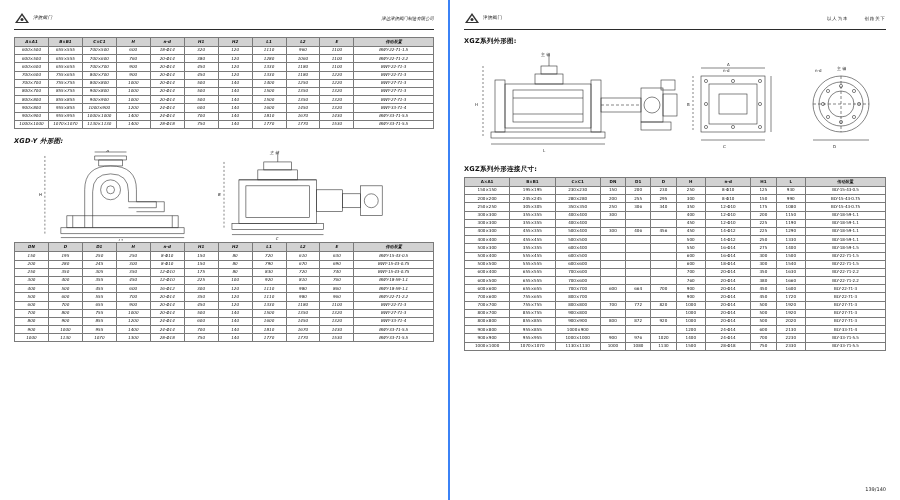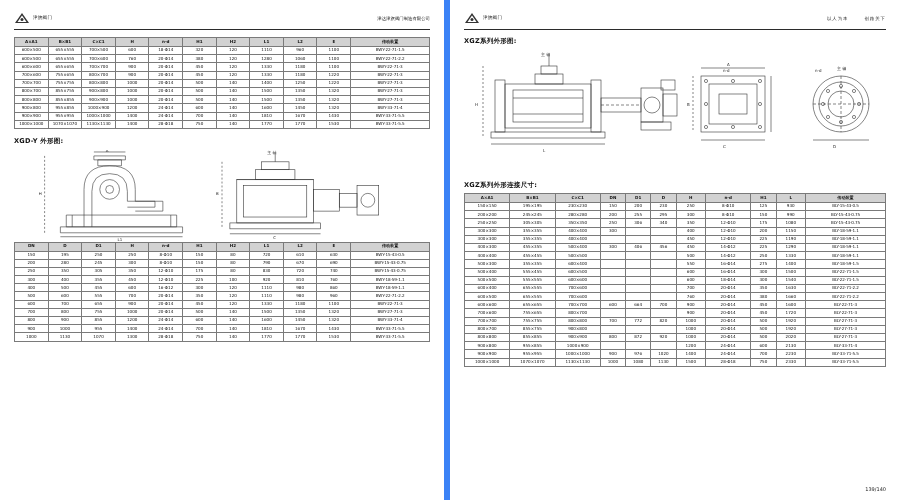--- a/index.html
+++ b/index.html
@@ -5,21 +5,21 @@
   * { box-sizing: border-box; }
   html, body { margin: 0; padding: 0; }
   body {
     width: 900px; height: 500px;
     background: #ffffff;
     font-family: "Liberation Sans", sans-serif;
     overflow: hidden;
   }
   .spread { display: flex; width: 900px; height: 500px; }
   .page { position: relative; width: 450px; height: 500px; background: #fff; padding: 10px 14px; }
-  .page.left { border-right: 6px solid #3b82f6; }
+  .page.left { border-right: 2px solid #3b82f6; font-style: italic; }
 
   
   .pg-header {
     display: flex; align-items: center; justify-content: space-between;
     border-bottom: 1px solid #2b2b2b;
     padding-bottom: 3px; margin-bottom: 7px;
     height: 20px;
   }
   .brand { display: flex; align-items: center; gap: 3px; }
   .brand .logo {
@@ -33,21 +33,21 @@
   .hdr-right { font-size: 4.4px; color: #1a1a1a; font-family: "DejaVu Sans", sans-serif; }
   .hdr-right.slogan { display: flex; gap: 16px; letter-spacing: 1px; }
 
   
   .sec-title {
     font-size: 6.6px; font-weight: bold; color: #111;
     margin: 8px 0 3px 0;
     font-family: "DejaVu Sans", sans-serif;
     letter-spacing: .2px;
   }
-  .sec-title.tight { margin-top: 22px; }
+  .sec-title.tight { margin-top: 6px; }
 
   
   table.dt {
     border-collapse: collapse;
     width: 100%;
     font-size: 4.1px;
     font-family: "DejaVu Sans", sans-serif;
     table-layout: fixed;
   }
   table.dt th, table.dt td {

